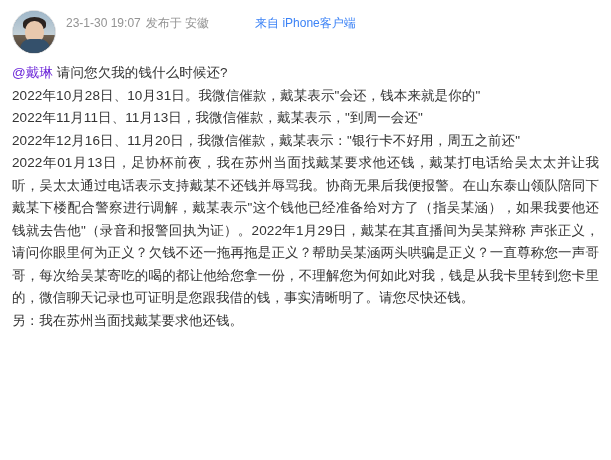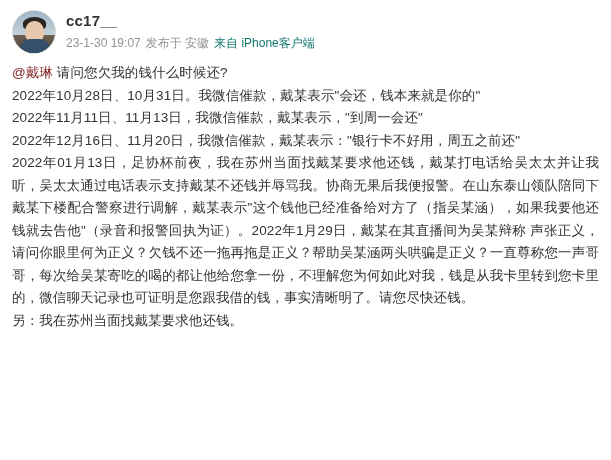--- a/index.html
+++ b/index.html
@@ -96,31 +96,32 @@
     font-size: 12px;
     color: #939393;
     line-height: 16px;
     white-space: nowrap;
   }
   .meta .sep {
     display: inline-block;
     width: 5px;
   }
   .meta .source {
-    color: #0f766e;
+    color: #3b82f6;
+    margin-left: 41px;
   }
   .content {
     margin-top: 6px;
     font-size: 13.5px;
     line-height: 22.5px;
     color: #333333;
     letter-spacing: 0.1px;
   }
   .mention {
-    color: #7f1d1d;
+    color: #6d28d9;
   }
   .para {
     margin: 0;
     padding: 0;
     text-align: justify;
     text-justify: inter-ideograph;
   }
 </style>
 </head>
 <body>
@@ -129,21 +130,20 @@
 
   <div class="header">
     <div class="avatar">
       <div class="sky"></div>
       <div class="ground"></div>
       <div class="hair"></div>
       <div class="face"></div>
       <div class="body"></div>
     </div>
     <div class="head-text">
-      <div class="username">cc17__</div>
       <div class="meta">
         <span>23-1-30 19:07</span><span class="sep"></span><span>发布于 安徽</span><span class="sep"></span><span class="source">来自 iPhone客户端</span>
       </div>
     </div>
   </div>
 
   <div class="content">
     <p class="para"><span class="mention">@戴琳</span><span> 请问您欠我的钱什么时候还?</span></p>
     <p class="para">2022年10月28日、10月31日。我微信催款，戴某表示"会还，钱本来就是你的"</p>
     <p class="para">2022年11月11日、11月13日，我微信催款，戴某表示，"到周一会还"</p>

